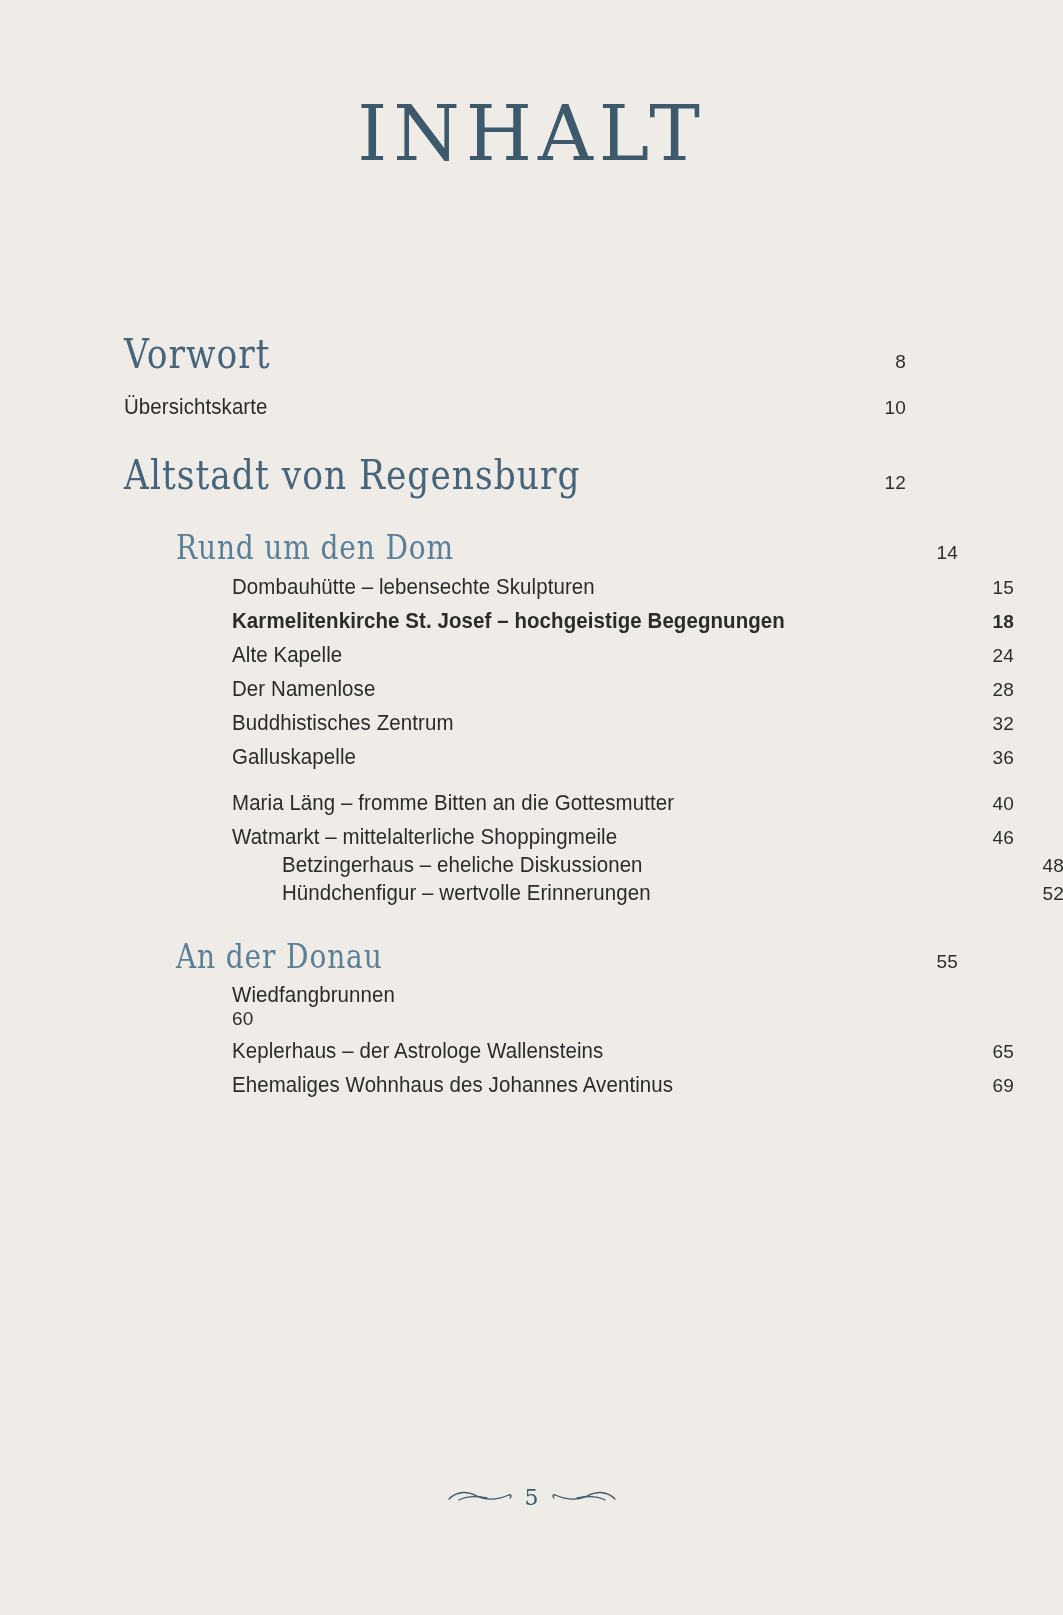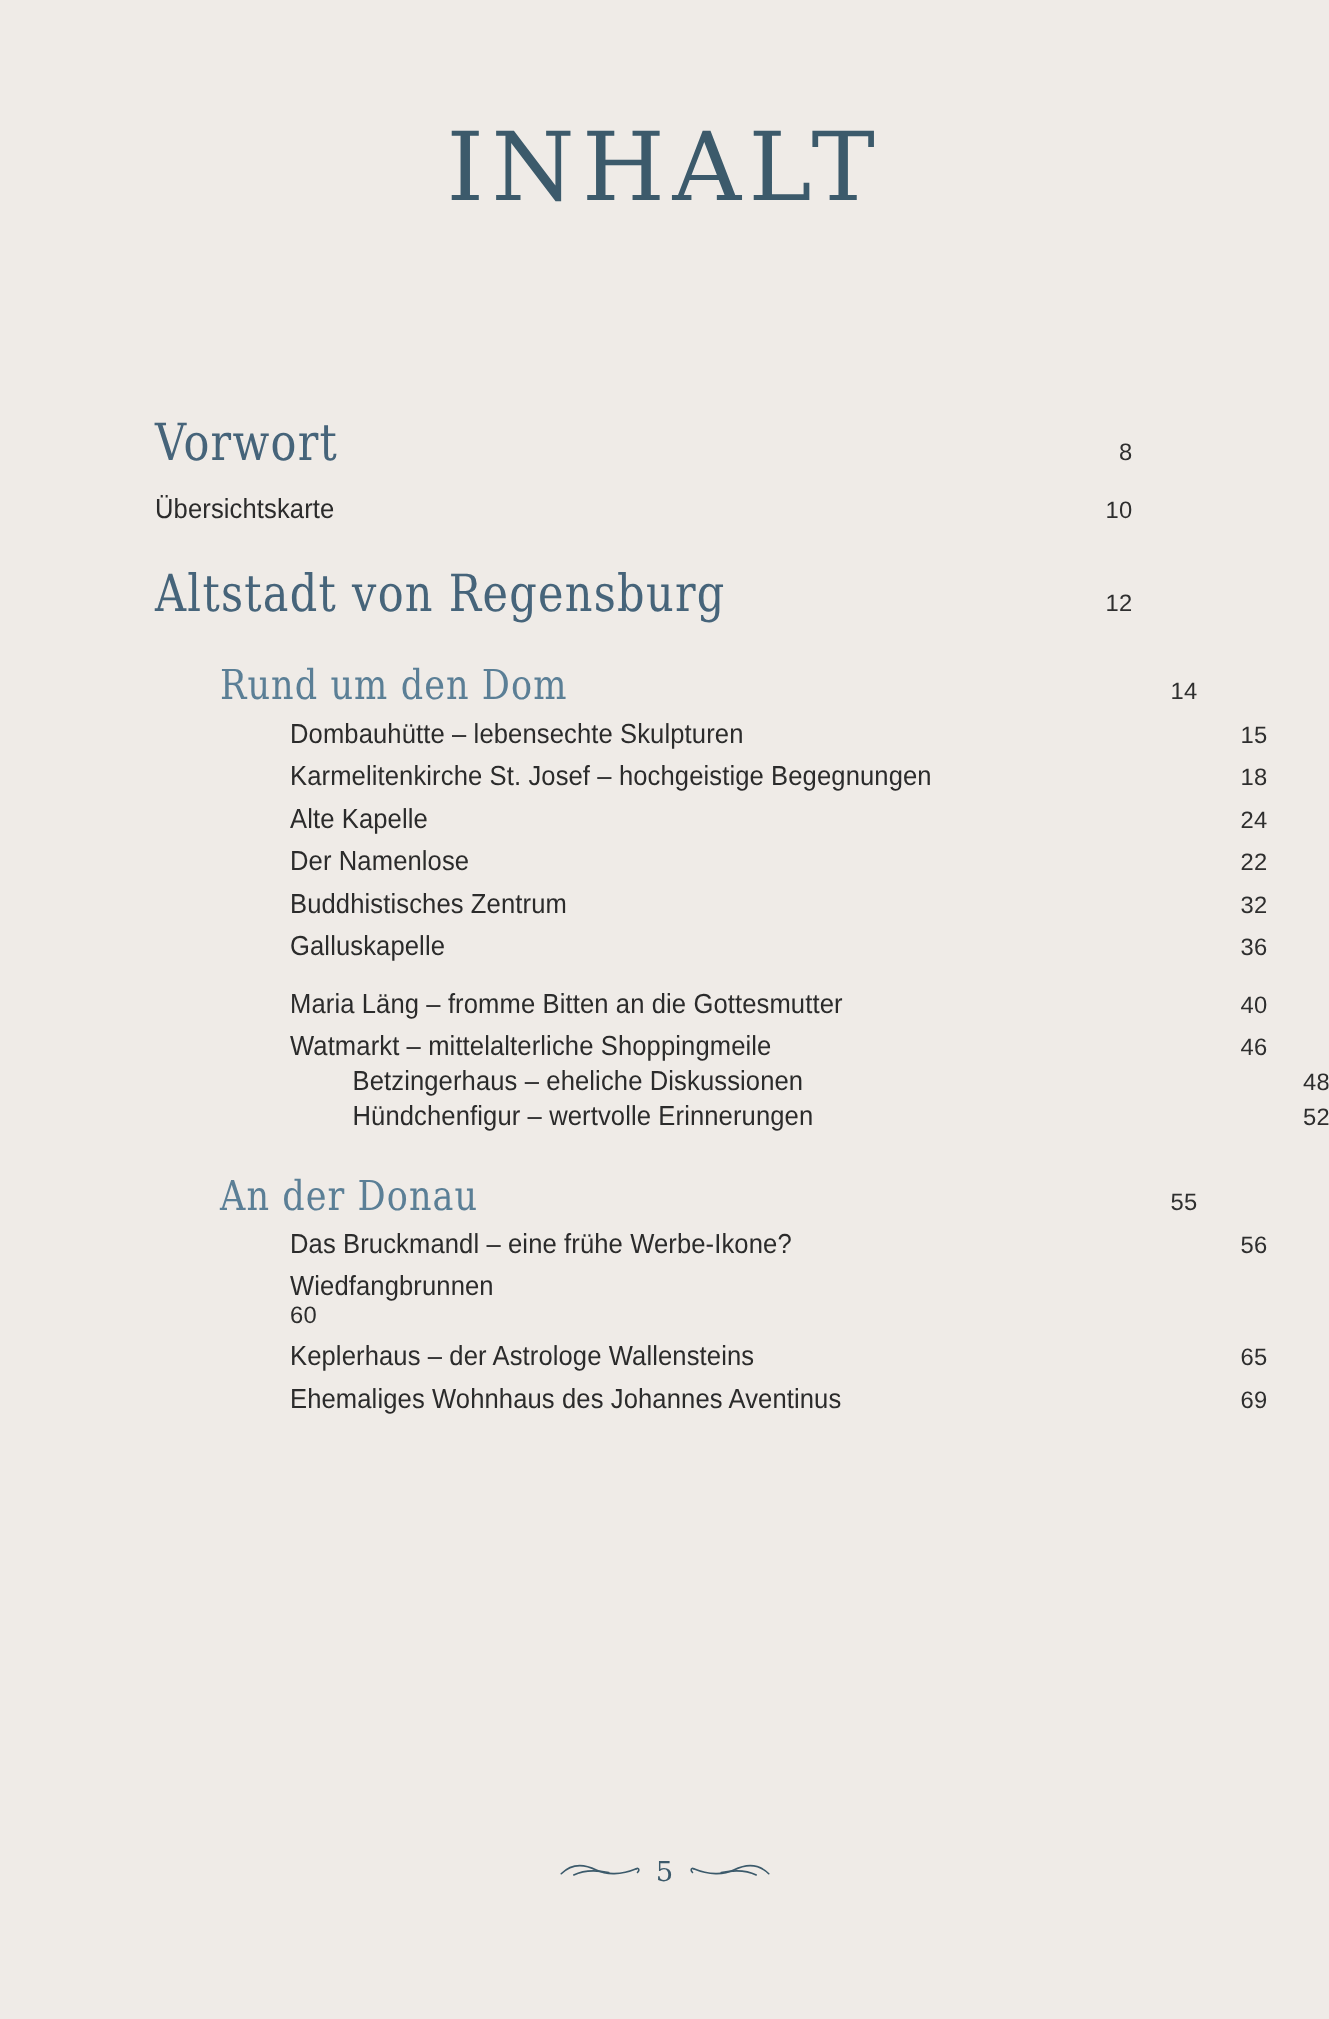--- a/index.html
+++ b/index.html
@@ -188,34 +188,34 @@
       <div class="row lvl-h1" style="margin-top: 34px;">
         <span class="label">Rund um den Dom</span>
         <span class="filler"></span>
         <span class="page-num">14</span>
       </div>
       <div class="row lvl-2" style="margin-top: 8px;">
         <span class="label">Dombauhütte – lebensechte Skulpturen</span>
         <span class="filler"></span>
         <span class="page-num">15</span>
       </div>
-      <div class="row lvl-2" style="margin-top: 8px;">
+      <div class="row lvl-2" style="margin-top: 8px; font-weight: bold;">
         <span class="label">Karmelitenkirche St. Josef – hochgeistige Begegnungen</span>
         <span class="filler"></span>
         <span class="page-num">18</span>
       </div>
       <div class="row lvl-2" style="margin-top: 8px;">
         <span class="label">Alte Kapelle</span>
         <span class="filler"></span>
         <span class="page-num">24</span>
       </div>
       <div class="row lvl-2" style="margin-top: 8px;">
         <span class="label">Der Namenlose</span>
         <span class="filler"></span>
-        <span class="page-num">22</span>
+        <span class="page-num">28</span>
       </div>
       <div class="row lvl-2" style="margin-top: 8px; gap: 13px;">
         <span class="label">Buddhistisches Zentrum</span>
         <span class="filler"></span>
         <span class="page-num">32</span>
       </div>
       <div class="row lvl-2" style="margin-top: 8px;">
         <span class="label">Galluskapelle</span>
         <span class="filler"></span>
         <span class="page-num">36</span>
@@ -237,25 +237,20 @@
       </div>
       <div class="row lvl-3" style="margin-top: 2px;">
         <span class="label">Hündchenfigur – wertvolle Erinnerungen</span>
         <span class="filler"></span>
         <span class="page-num">52</span>
       </div>
       <div class="row lvl-h1" style="margin-top: 34px;">
         <span class="label">An der Donau</span>
         <span class="filler"></span>
         <span class="page-num">55</span>
-      </div>
-      <div class="row lvl-2" style="margin-top: 8px;">
-        <span class="label">Das Bruckmandl – eine frühe Werbe-Ikone?</span>
-        <span class="filler"></span>
-        <span class="page-num">56</span>
       </div>
       <div class="row lvl-2" style="margin-top: 8px; flex-direction: column;">
         <span class="label">Wiedfangbrunnen</span>
         <span class="filler"></span>
         <span class="page-num">60</span>
       </div>
       <div class="row lvl-2" style="margin-top: 8px;">
         <span class="label">Keplerhaus – der Astrologe Wallensteins</span>
         <span class="filler"></span>
         <span class="page-num">65</span>

